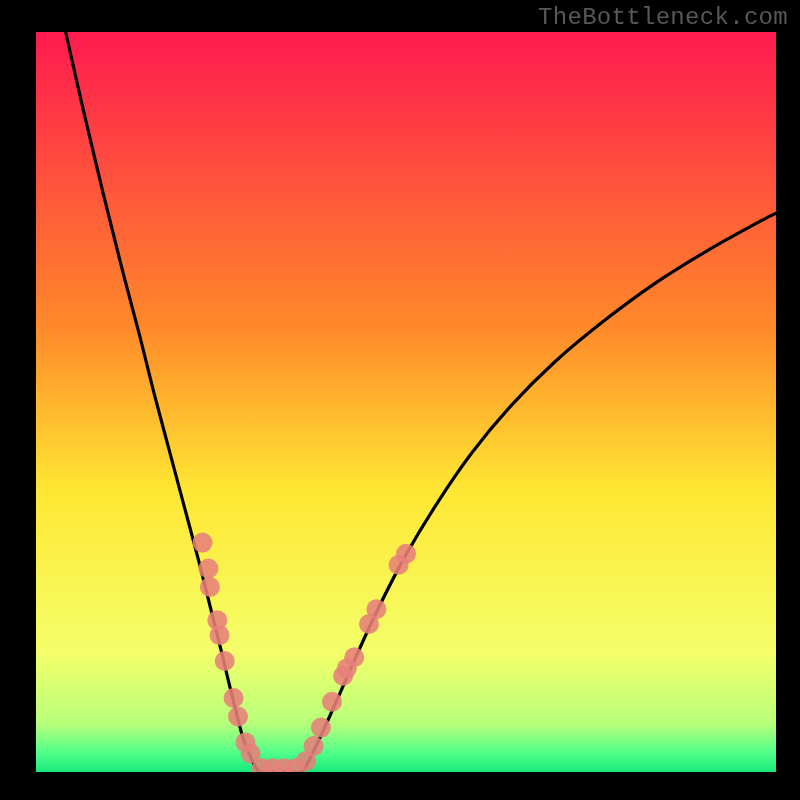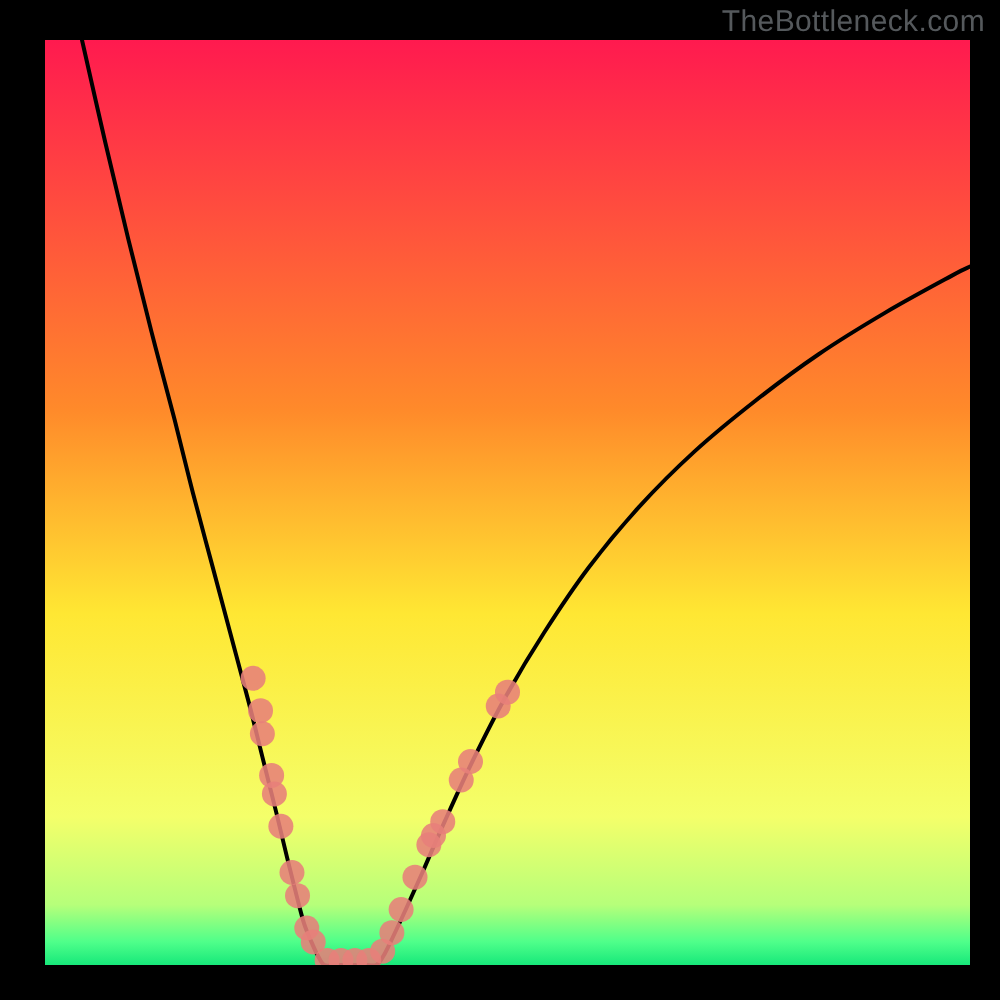--- a/index.html
+++ b/index.html
@@ -20,21 +20,21 @@
   .watermark {
     position: absolute;
     top: 4px;
     right: 12px;
     color: #55595c;
     font-size: 24px;
     font-weight: 500;
     letter-spacing: 0.3px;
     z-index: 30;
     user-select: none;
-    font-family: Liberation Sans, sans-serif;
+    font-family: Liberation Mono, monospace;
   }
   svg.plot {
     position: absolute;
     left: 0;
     top: 0;
     width: 800px;
     height: 800px;
     display: block;
   }
 </style>

